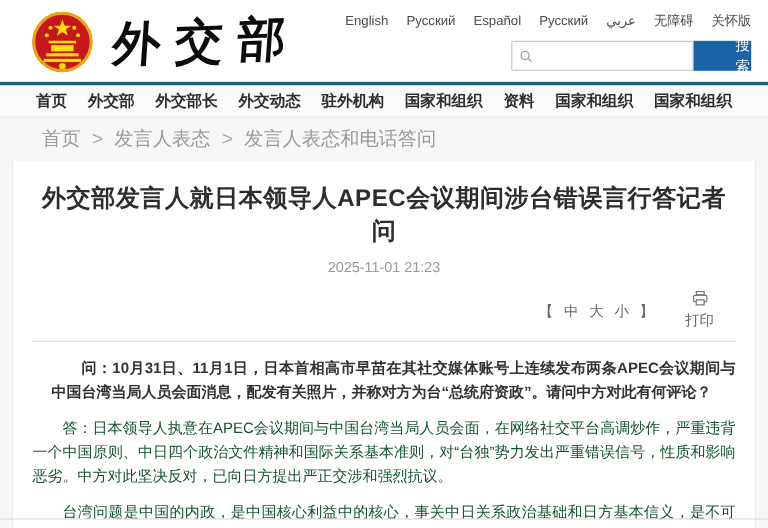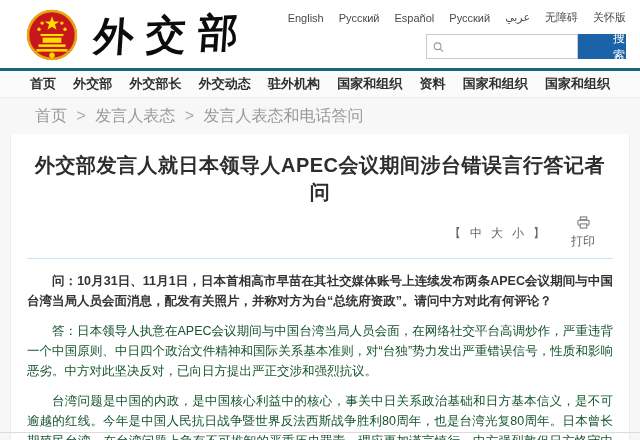--- a/index.html
+++ b/index.html
@@ -57,21 +57,21 @@
     border-bottom:1px solid #cfe4f3;
   }
   .font-size-ctl { display:flex; gap:9px; align-items:center; }
   .font-size-ctl .opt { cursor:pointer; }
   .print-btn { display:flex; align-items:center; gap:4px; cursor:pointer; color:#666;flex-direction:column; }
   .article-body { padding-top:12px; }
   .article-body p {
     font-size:12.5px; line-height:20px; color:#14532d;
     text-indent:2em; margin:0 0 10px; text-align:justify;
   }
-  .article-body p.bold { font-weight:bold; color:#333; }
+  .article-body p.bold { font-weight:bold; color:#333;margin-left:16px; }
   
   .bottom-rule { position:absolute; left:0; right:0; top:432px; border-top:1px solid #dcdcdc; }
 </style>
 </head>
 <body>
 
 <div class="header">
   <div class="logo-area">
     <svg class="emblem" viewBox="0 0 50 50">
       <circle cx="25" cy="25" r="24" fill="#c8161d"></circle>
@@ -128,20 +128,21 @@
 <div class="breadcrumb">
   <span class="crumb">首页</span>
   <span class="sep">&gt;</span>
   <span class="crumb">发言人表态</span>
   <span class="sep">&gt;</span>
   <span class="crumb">发言人表态和电话答问</span>
 </div>
 
 <div class="content">
   <div class="article-title">外交部发言人就日本领导人APEC会议期间涉台错误言行答记者问</div>
+  <div class="article-date">2025-11-01 21:23</div>
 
   <div class="tools">
     <div class="font-size-ctl">
       <span>【</span>
       <span class="opt">中</span>
       <span class="opt">大</span>
       <span class="opt">小</span>
       <span>】</span>
     </div>
     <div class="print-btn">

